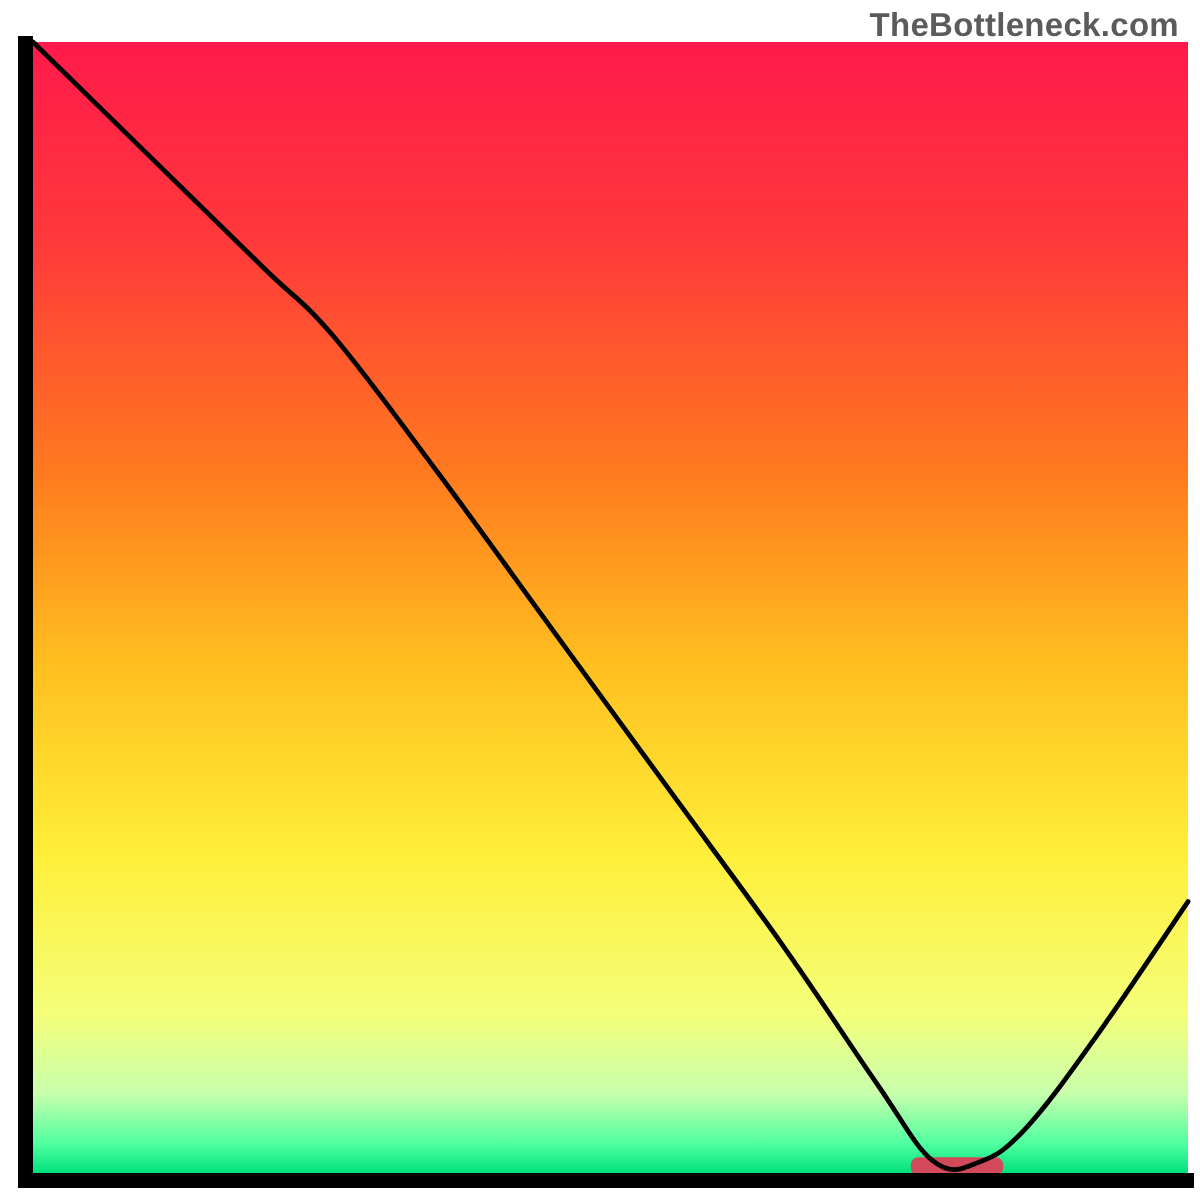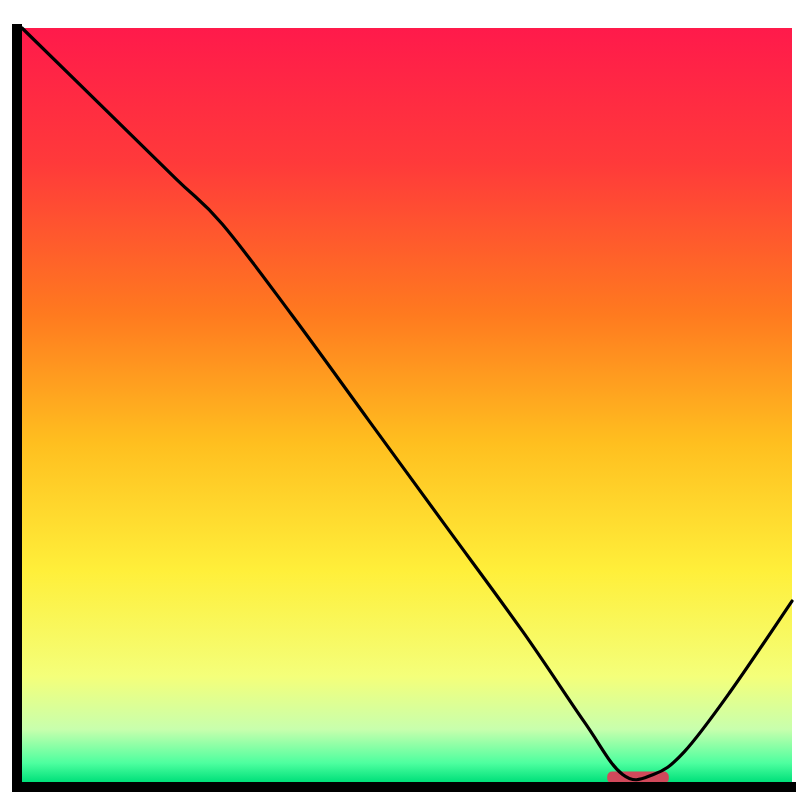--- a/index.html
+++ b/index.html
@@ -27,20 +27,21 @@
     z-index: 10;
   }
   svg {
     display: block;
   }
 </style>
 </head>
 <body>
 
 <div class="container">
+  <div class="watermark">TheBottleneck.com</div>
   <svg id="chart-svg" width="800" height="800" viewBox="0 0 800 800">
     <defs>
       <linearGradient id="bg-grad" x1="0" y1="0" x2="0" y2="1">
           <stop offset="0.00%" stop-color="#ff1a4b"></stop>
           <stop offset="18.00%" stop-color="#ff3a3a"></stop>
           <stop offset="38.00%" stop-color="#ff7a1f"></stop>
           <stop offset="55.00%" stop-color="#ffbf1f"></stop>
           <stop offset="72.00%" stop-color="#ffef3a"></stop>
           <stop offset="86.00%" stop-color="#f4ff7a"></stop>
           <stop offset="93.00%" stop-color="#c8ffad"></stop>

